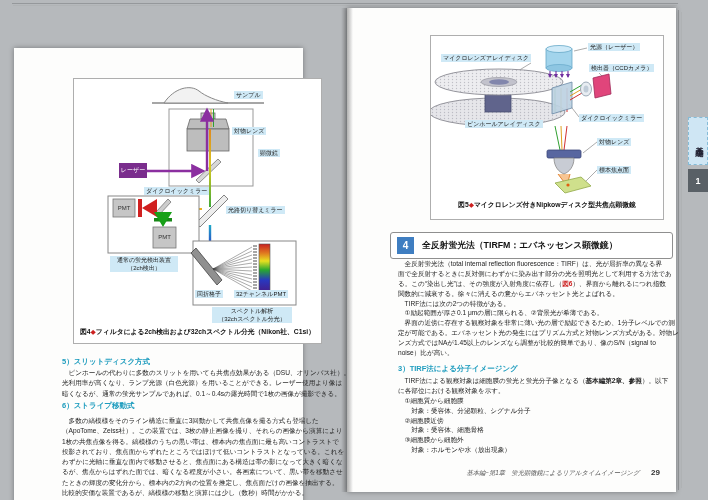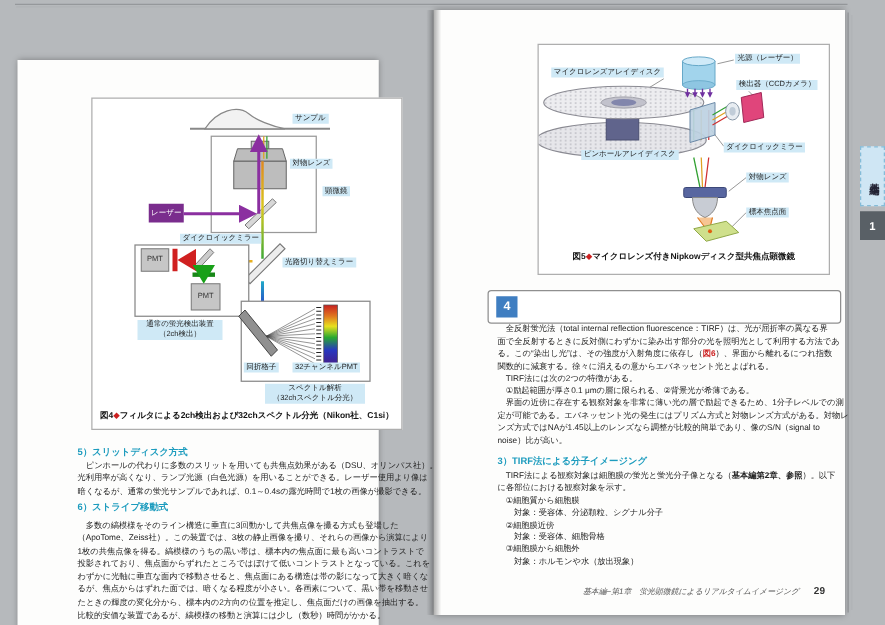--- a/index.html
+++ b/index.html
@@ -295,20 +295,21 @@
       <div class="dlabel" style="left:148px;top:78px;">ダイクロイックミラー</div>
       <div class="dlabel" style="left:166px;top:102px;">対物レンズ</div>
       <div class="dlabel" style="left:166px;top:130px;">標本焦点面</div>
       <div class="figcap" style="top:164px;">
         <span>図5</span><span class="red">◆</span><span>マイクロレンズ付きNipkowディスク型共焦点顕微鏡</span>
       </div>
     </div>
 
     <div id="sec4-box">
       <div id="sec4-num">4</div>
+      <div id="sec4-title">全反射蛍光法（TIRFM：エバネッセンス顕微鏡）</div>
     </div>
 
     <div class="textblock" style="left:51px;top:251px;">
       <div class="tl">　全反射蛍光法（total internal reflection fluorescence：TIRF）は、光が屈折率の異なる界</div>
       <div class="tl">面で全反射するときに反対側にわずかに染み出す部分の光を照明光として利用する方法であ</div>
       <div class="tl"><span>る。この“染出し光”は、その強度が入射角度に依存し（</span><span class="red bold">図6</span><span>）、界面から離れるにつれ指数</span></div>
       <div class="tl">関数的に減衰する。徐々に消えるの意からエバネッセント光とよばれる。</div>
       <div class="tl">　TIRF法には次の2つの特徴がある。</div>
       <div class="tl">　①励起範囲が厚さ0.1 μmの層に限られる、②背景光が希薄である。</div>
       <div class="tl">　界面の近傍に存在する観察対象を非常に薄い光の層で励起できるため、1分子レベルでの測</div>

